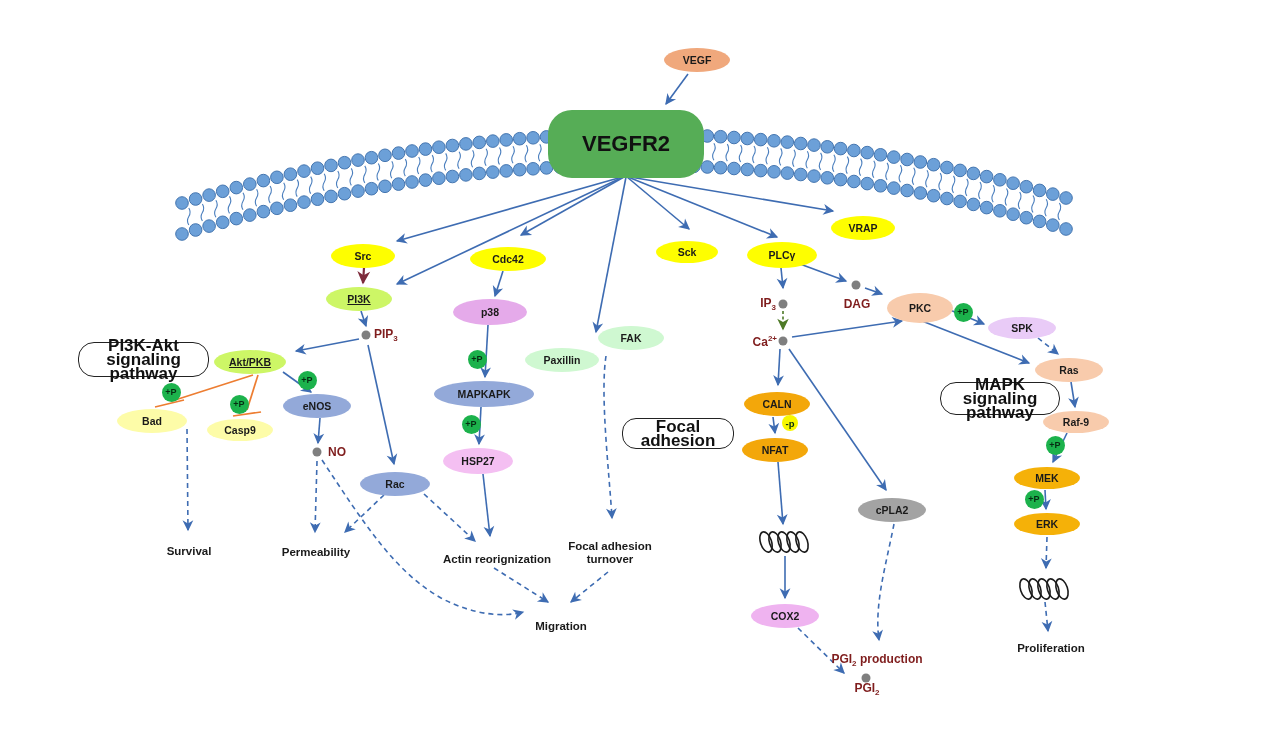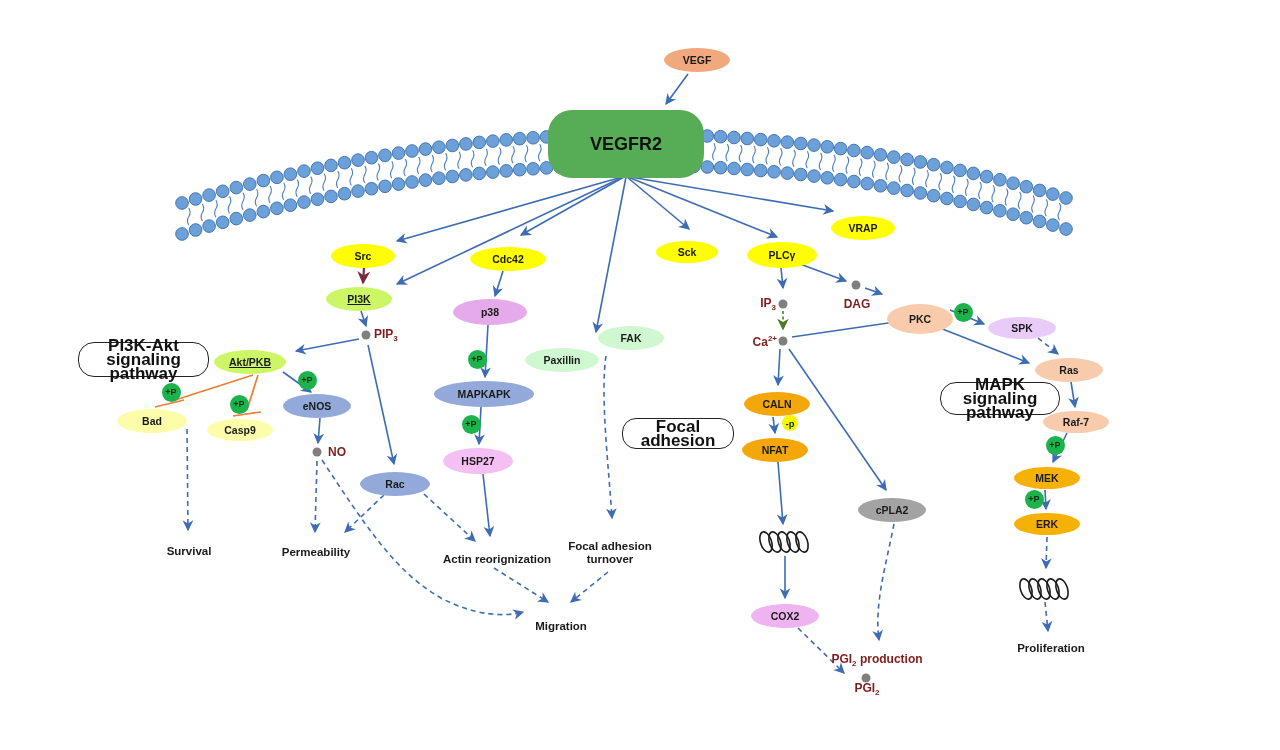--- a/index.html
+++ b/index.html
@@ -4,21 +4,21 @@
 <style>
   html,body{margin:0;padding:0;background:#fff;}
   #stage{position:relative;width:1280px;height:750px;background:#fff;overflow:hidden;
          font-family:"Liberation Sans",sans-serif;}
   #art{position:absolute;left:0;top:0;}
   .layer{position:absolute;left:0;top:0;width:1280px;height:750px;pointer-events:none;}
   .node{position:absolute;border-radius:50%;display:flex;align-items:center;justify-content:center;
         font-weight:bold;font-size:10.5px;color:#1a1a1a;text-align:center;line-height:1;}
   .receptor{position:absolute;left:548px;top:110px;width:156px;height:68px;border-radius:24px;
         background:#56AD56;display:flex;align-items:center;justify-content:center;
-        font-weight:bold;font-size:18px;color:#111;}
+        font-weight:bold;font-size:22px;color:#111;}
   .mark{position:absolute;border-radius:50%;display:flex;align-items:center;justify-content:center;
         font-weight:bold;font-size:9px;color:#093;color:#062d12;}
   .mark.plus{width:19px;height:19px;background:#1CB24C;}
   .mark.minus{width:16px;height:16px;background:#F7F700;font-size:9.5px;}
   .mol{position:absolute;font-weight:bold;font-size:12px;color:#7f1d1d;white-space:nowrap;}
   .mol sub,.endlabel sub{font-size:8px;}
   .mol sup{font-size:8px;}
   .endlabel{position:absolute;font-weight:bold;font-size:11.5px;color:#1a1a1a;text-align:center;
         white-space:nowrap;line-height:13px;transform:translate(-50%,-50%);}
   .pathbox{position:absolute;background:#fff;border:1.6px solid #222;border-radius:16px;
@@ -347,24 +347,24 @@
       <div class="node" style="left: 747px; top: 242px; width: 70px; height: 26px; background: rgb(254, 254, 0);">PLCγ</div>
       <div class="node" style="left: 831px; top: 216px; width: 64px; height: 24px; background: rgb(254, 254, 0);">VRAP</div>
       <div class="node" style="left: 214px; top: 350px; width: 72px; height: 24px; background: rgb(205, 246, 102); text-decoration: underline;">Akt/PKB</div>
       <div class="node" style="left: 117px; top: 409px; width: 70px; height: 24px; background: rgb(253, 252, 168);">Bad</div>
       <div class="node" style="left: 207px; top: 419px; width: 66px; height: 22px; background: rgb(253, 252, 168);">Casp9</div>
       <div class="node" style="left: 283px; top: 394px; width: 68px; height: 24px; background: rgb(147, 169, 217);">eNOS</div>
       <div class="node" style="left: 744px; top: 392px; width: 66px; height: 24px; background: rgb(243, 167, 10);">CALN</div>
       <div class="node" style="left: 742px; top: 438px; width: 66px; height: 24px; background: rgb(243, 167, 10);">NFAT</div>
       <div class="node" style="left: 751px; top: 604px; width: 68px; height: 24px; background: rgb(239, 179, 240);">COX2</div>
       <div class="node" style="left: 858px; top: 498px; width: 68px; height: 24px; background: #a3a3a3;">cPLA2</div>
-      <div class="node" style="left: 887px; top: 304px; width: 66px; height: 30px; background: rgb(248, 203, 172);">PKC</div>
+      <div class="node" style="left: 887px; top: 293px; width: 66px; height: 30px; background: rgb(248, 203, 172);">PKC</div>
       <div class="node" style="left: 988px; top: 317px; width: 68px; height: 22px; background: rgb(233, 203, 247);">SPK</div>
       <div class="node" style="left: 1035px; top: 358px; width: 68px; height: 24px; background: rgb(248, 203, 172);">Ras</div>
-      <div class="node" style="left: 1043px; top: 411px; width: 66px; height: 22px; background: rgb(248, 203, 172);">Raf-7</div>
+      <div class="node" style="left: 1043px; top: 411px; width: 66px; height: 22px; background: rgb(248, 203, 172);">Raf-9</div>
       <div class="node" style="left: 1014px; top: 467px; width: 66px; height: 22px; background: rgb(245, 177, 8);">MEK</div>
       <div class="node" style="left: 1014px; top: 513px; width: 66px; height: 22px; background: rgb(245, 177, 8);">ERK</div>
       <div class="mark plus" style="left: 161.5px; top: 382.5px;">+P</div>
       <div class="mark plus" style="left: 229.5px; top: 394.5px;">+P</div>
       <div class="mark plus" style="left: 297.5px; top: 370.5px;">+P</div>
       <div class="mark plus" style="left: 467.5px; top: 349.5px;">+P</div>
       <div class="mark plus" style="left: 461.5px; top: 414.5px;">+P</div>
       <div class="mark plus" style="left: 953.5px; top: 302.5px;">+P</div>
       <div class="mark plus" style="left: 1045.5px; top: 435.5px;">+P</div>
       <div class="mark plus" style="left: 1024.5px; top: 489.5px;">+P</div>

